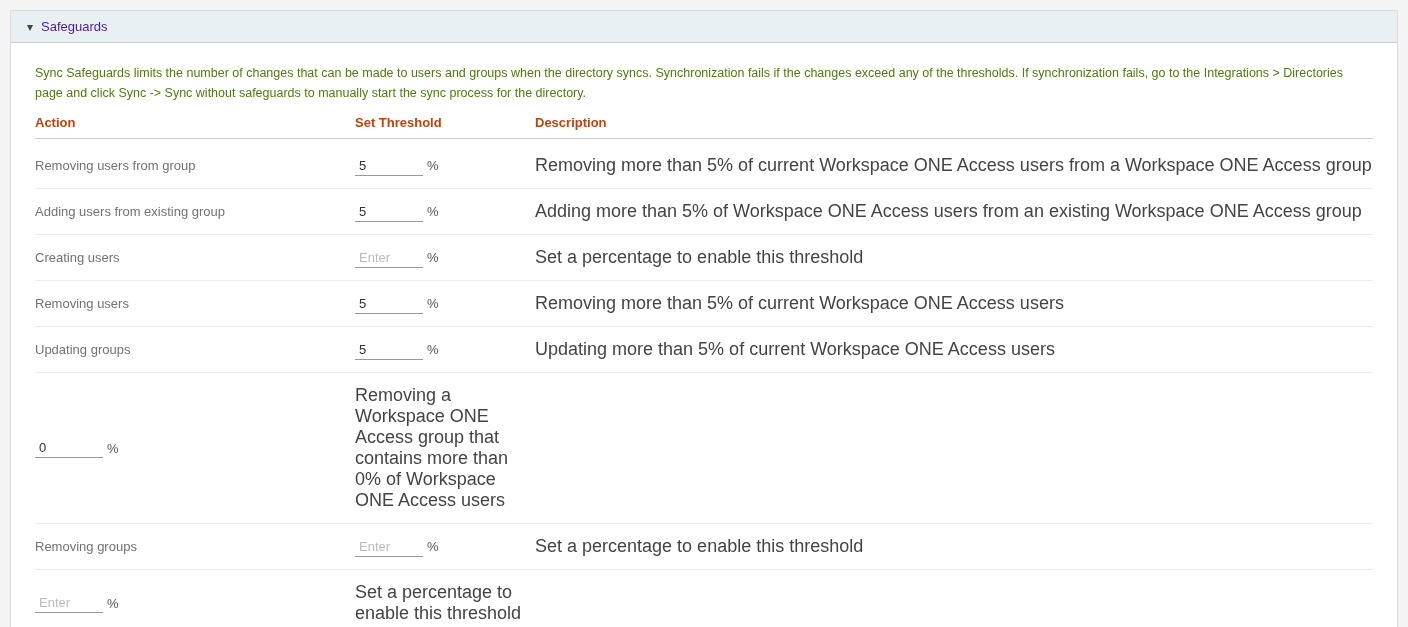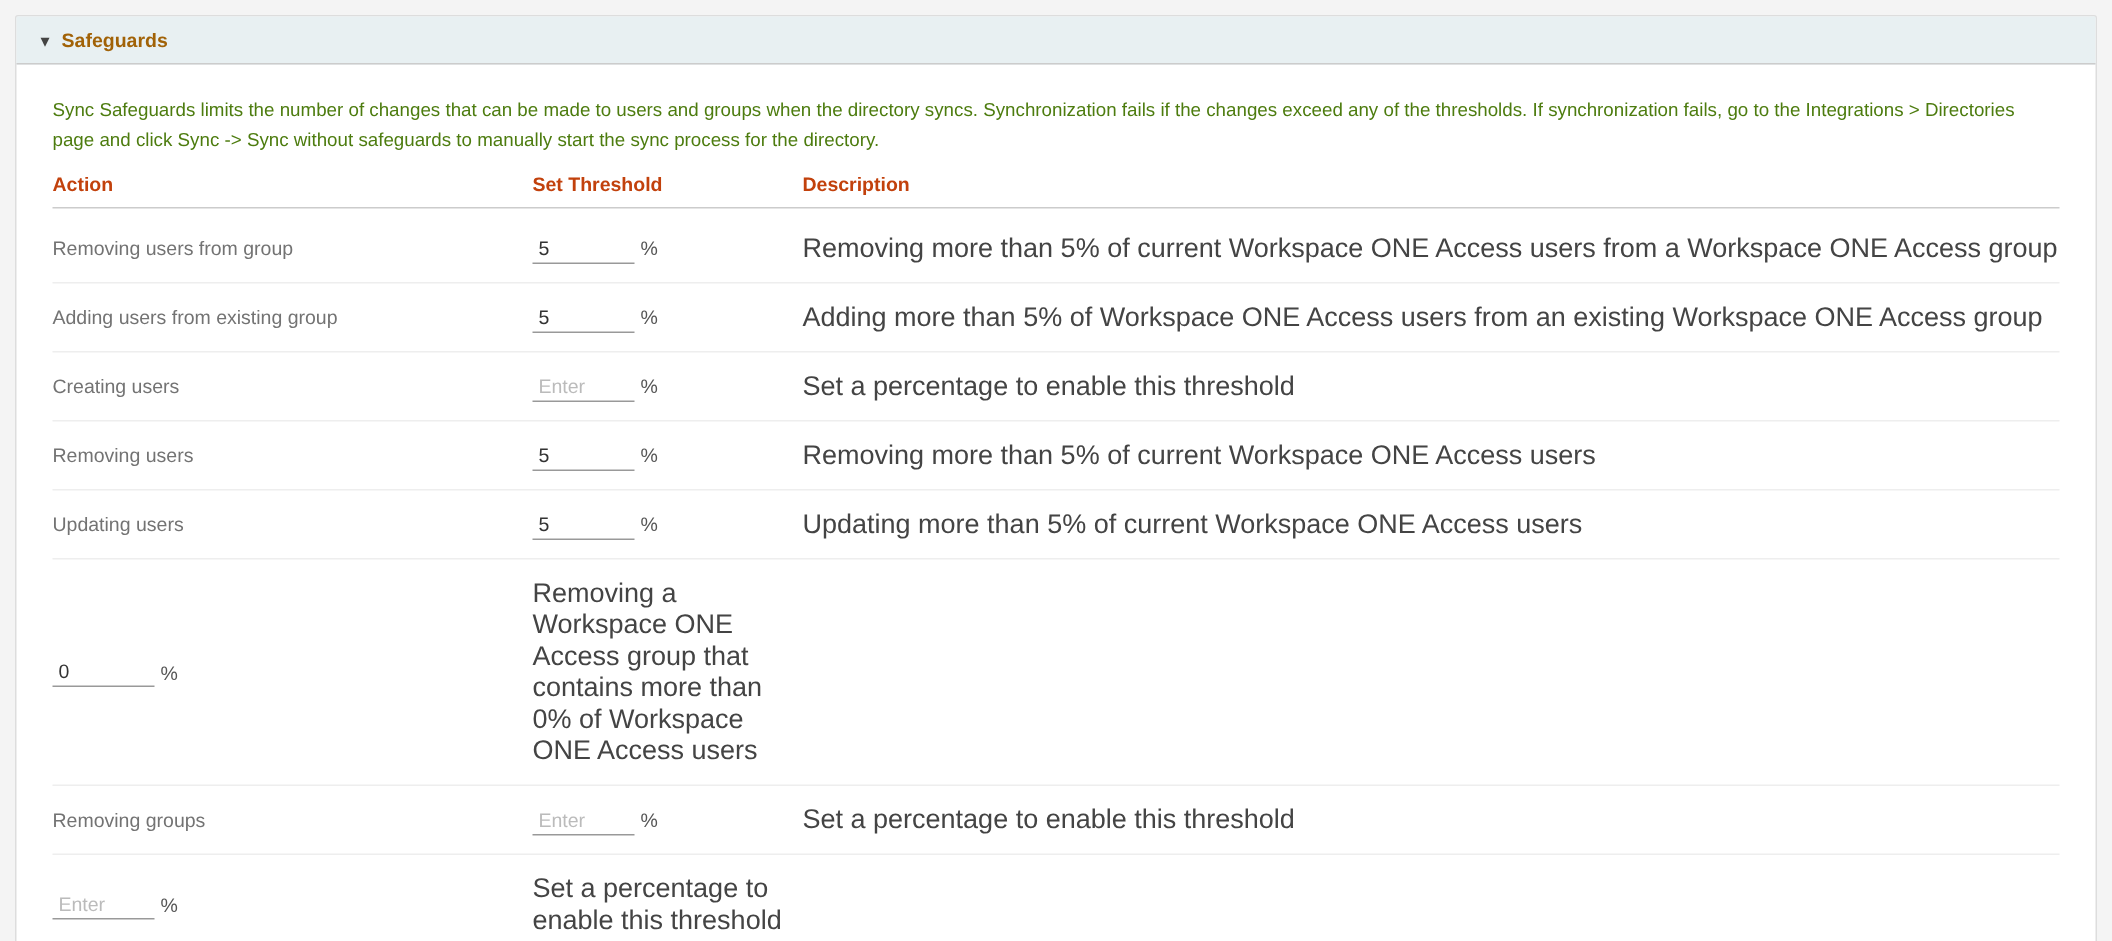--- a/index.html
+++ b/index.html
@@ -23,22 +23,22 @@
       border-bottom: 1px solid #ccc;
       cursor: pointer;
     }
     .section-header-icon {
       margin-right: 8px;
       font-size: 12px;
       color: #444;
     }
     .section-header-title {
       font-size: 13px;
-      font-weight: 700;
-      color: #a16207;
+      font-weight: 400;
+      color: #4c1d95;
     }
     .section-body {
       padding: 20px 24px 30px 24px;
     }
     .description-text {
       font-size: 12.5px;
       color: #4d7c0f;
       line-height: 1.6;
       margin-bottom: 12px;
       max-width: 1350px;
@@ -151,21 +151,21 @@
         </div>
         <div class="table-row">
           <div class="row-action">Removing users</div>
           <div class="threshold-cell">
             <input type="text" class="threshold-input" value="5" style="">
             <span class="percent-sign">%</span>
           </div>
           <div class="row-description">Removing more than 5% of current Workspace ONE Access users</div>
         </div>
         <div class="table-row">
-          <div class="row-action">Updating users</div>
+          <div class="row-action">Updating groups</div>
           <div class="threshold-cell">
             <input type="text" class="threshold-input" value="5" style="">
             <span class="percent-sign">%</span>
           </div>
           <div class="row-description">Updating more than 5% of current Workspace ONE Access users</div>
         </div>
         <div class="table-row">
           <div class="threshold-cell">
             <input type="text" class="threshold-input" value="0" style="">
             <span class="percent-sign">%</span>

